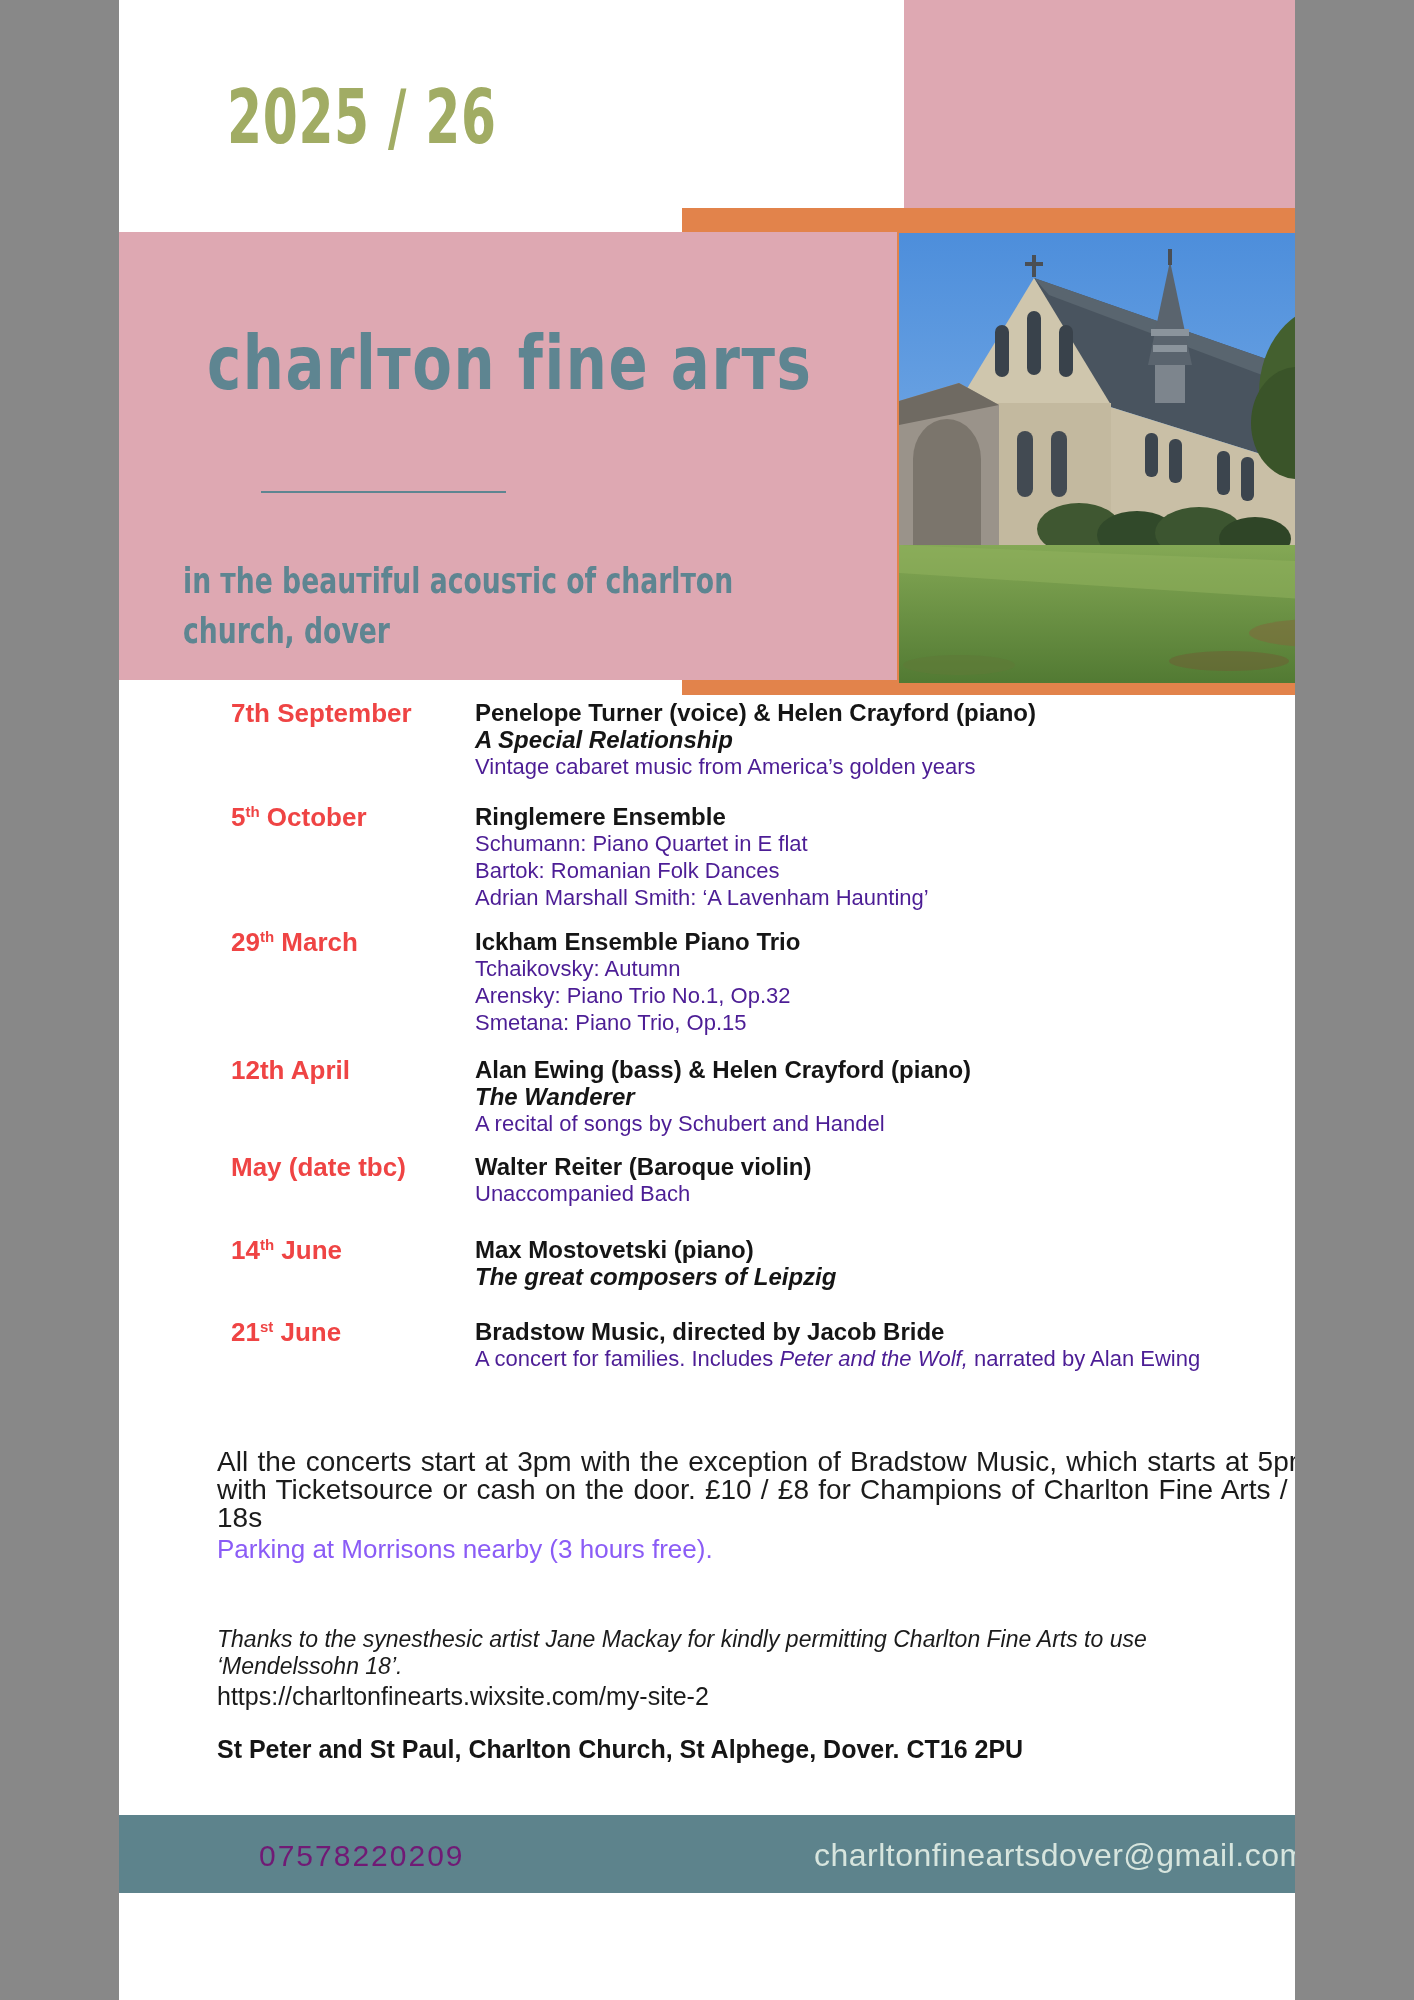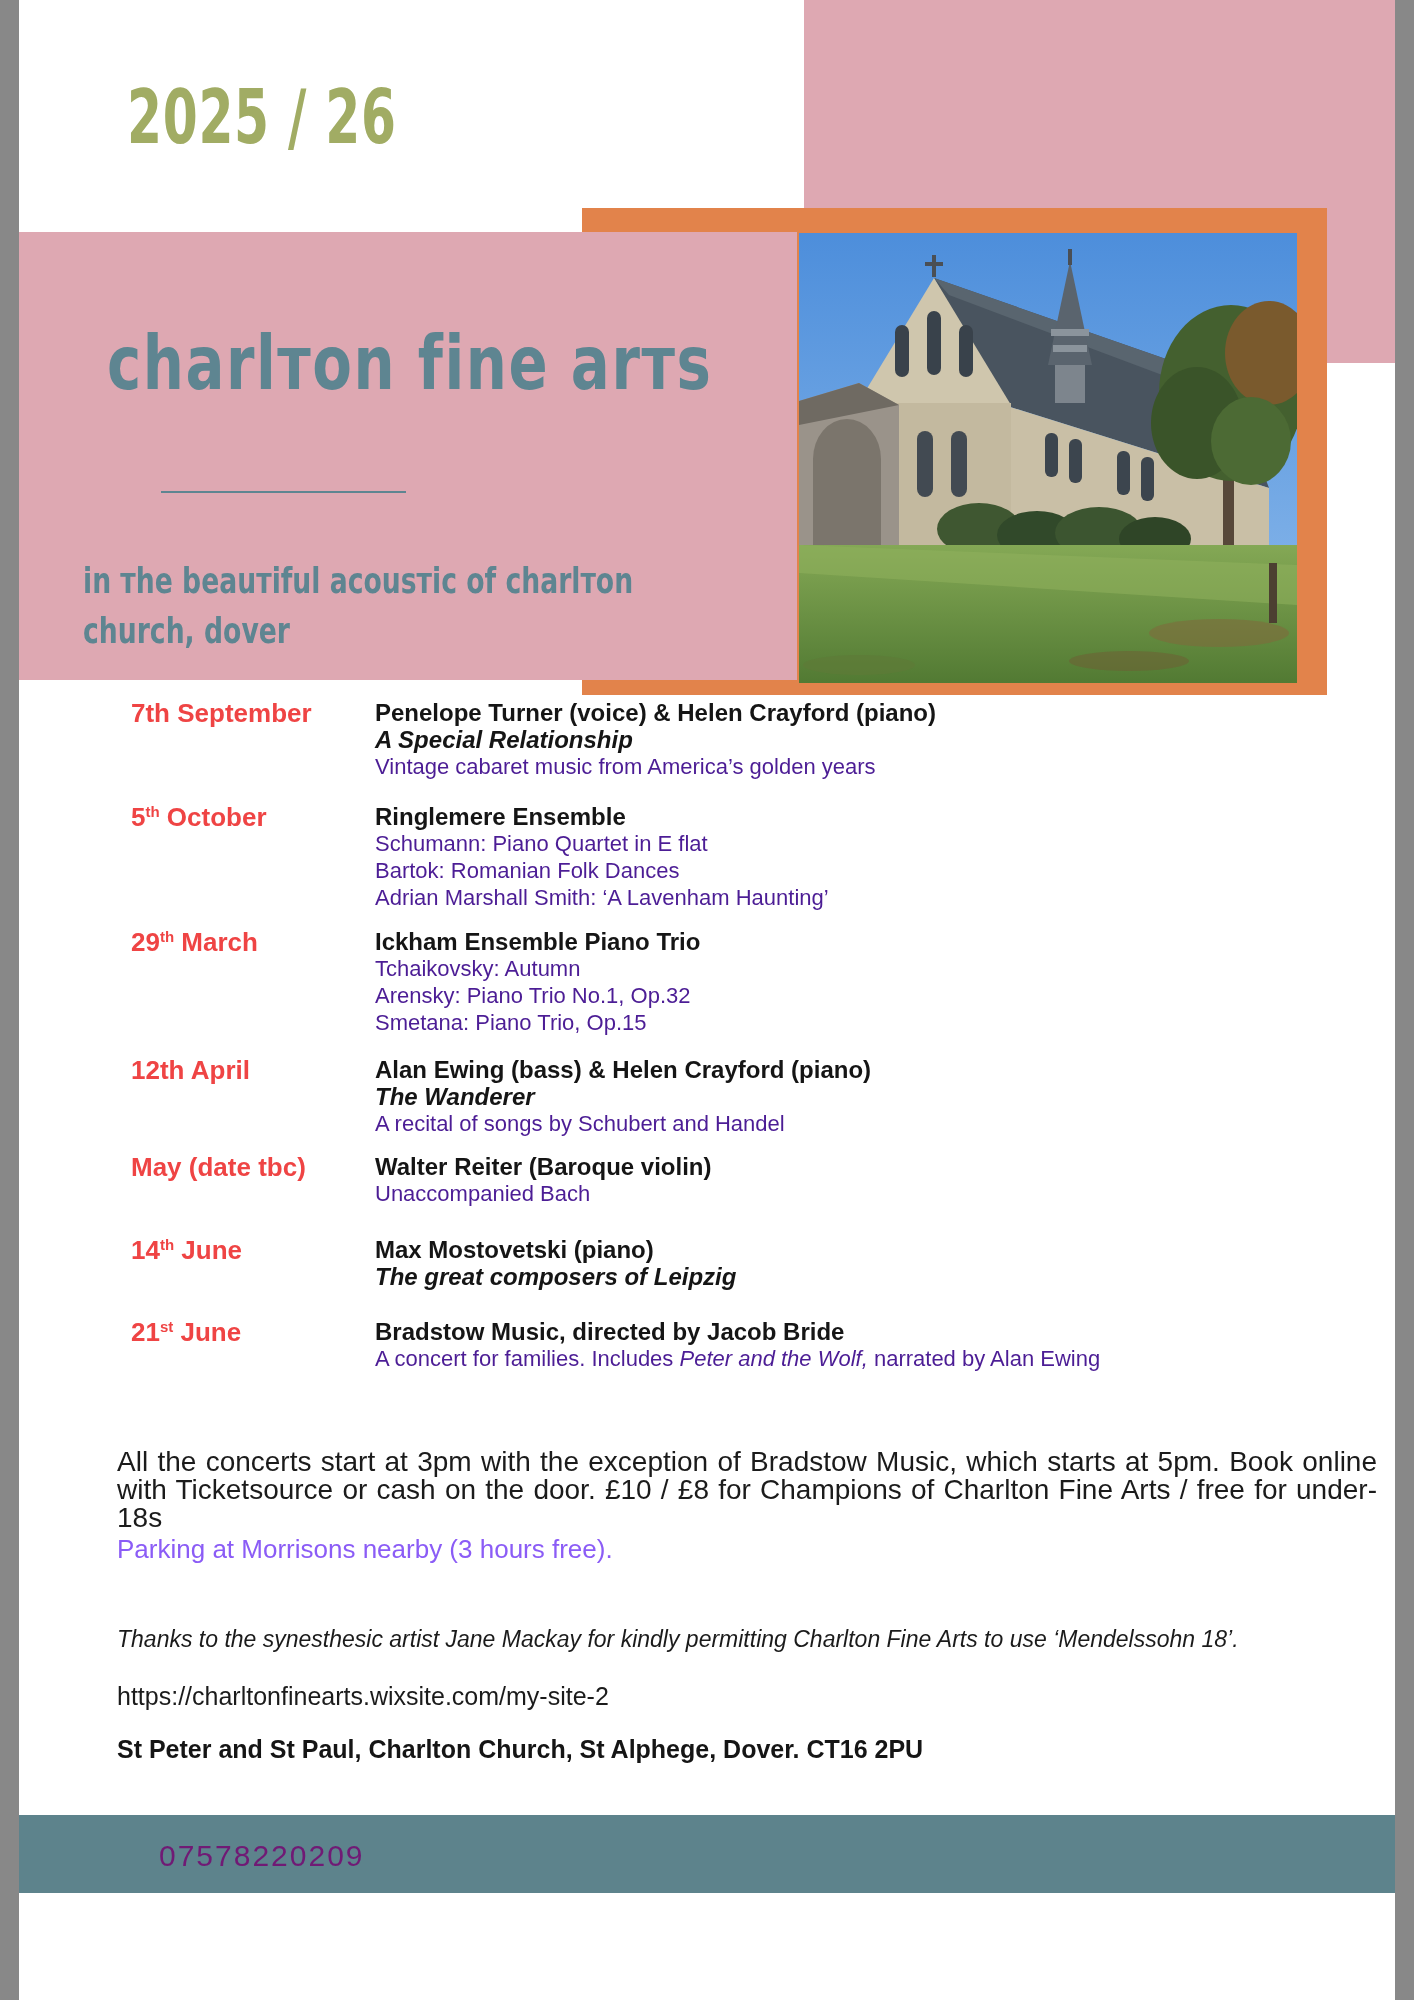--- a/index.html
+++ b/index.html
@@ -1,17 +1,17 @@
 <!DOCTYPE html>
 <html><head>
 <meta charset="utf-8">
 <style>
   html,body{margin:0;padding:0;background:#888;}
   .page{
-    position:relative; width:1376px; height:2000px; background:#ffffff;
+    position:relative; width:1176px; height:2000px; background:#ffffff;
     font-family:"Liberation Sans", sans-serif; overflow:hidden; margin:0 auto;
   }
   
   .season{
     position:absolute; left:108px; top:74px;
     font-family:"DejaVu Sans", sans-serif; font-weight:800;
     font-size:74px; color:#A1AC64; letter-spacing:1px;
     transform:scaleX(0.68); transform-origin:left top; white-space:nowrap;
   }
   .pink-top{ position:absolute; left:785px; top:0; width:629px; height:363px; background:#DEA8B2; }
@@ -212,14 +212,15 @@
   </div>
 
   <div class="p-booking">All the concerts start at 3pm with the exception of Bradstow Music, which starts at 5pm. Book online with Ticketsource or cash on the door. £10 / £8 for Champions of Charlton Fine Arts / free for under-18s</div>
   <div class="p-parking">Parking at Morrisons nearby (3 hours free).</div>
   <div class="p-thanks">Thanks to the synesthesic artist Jane Mackay for kindly permitting Charlton Fine Arts to use ‘Mendelssohn 18’.</div>
   <a class="p-url" href="#">https://charltonfinearts.wixsite.com/my-site-2</a>
   <div class="p-address">St Peter and St Paul, Charlton Church, St Alphege, Dover. CT16 2PU</div>
 
   <div class="footer-bar"></div>
   <div class="footer-phone">07578220209</div>
+  <div class="footer-email">charltonfineartsdover@gmail.com</div>
 
 </div>
 
 </body></html>

